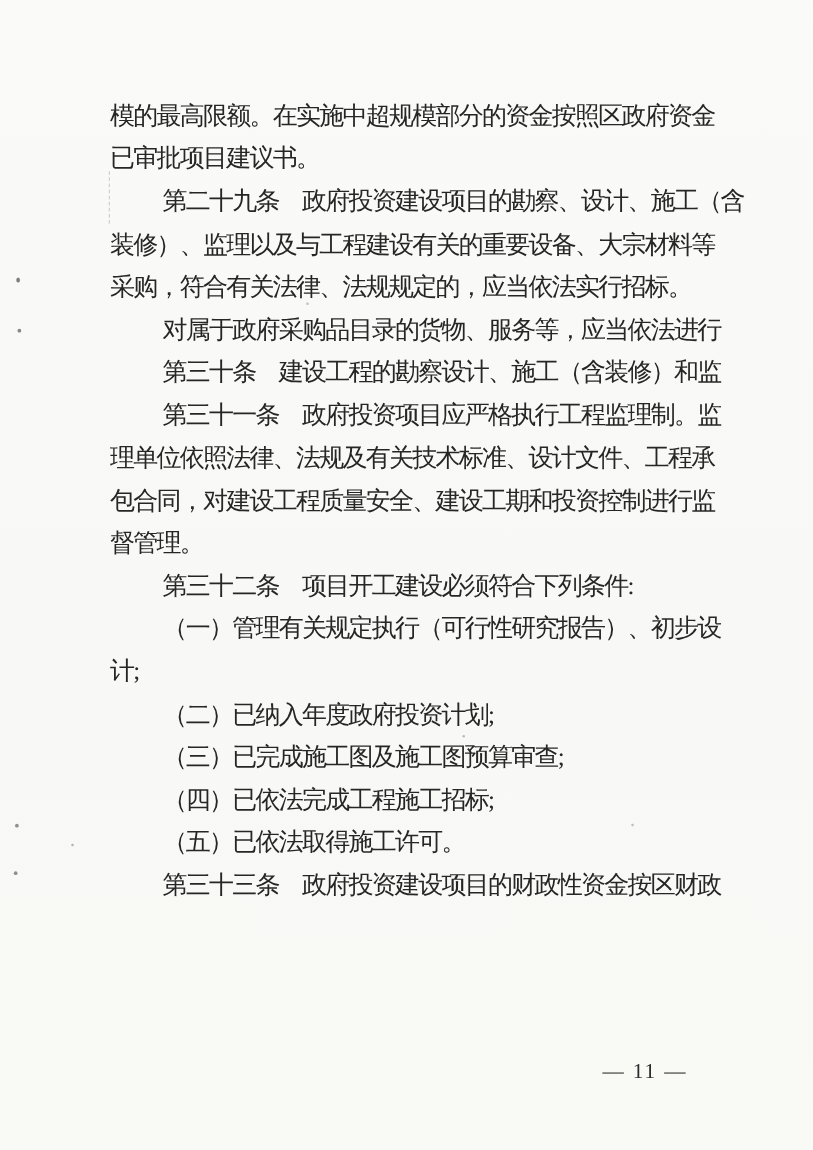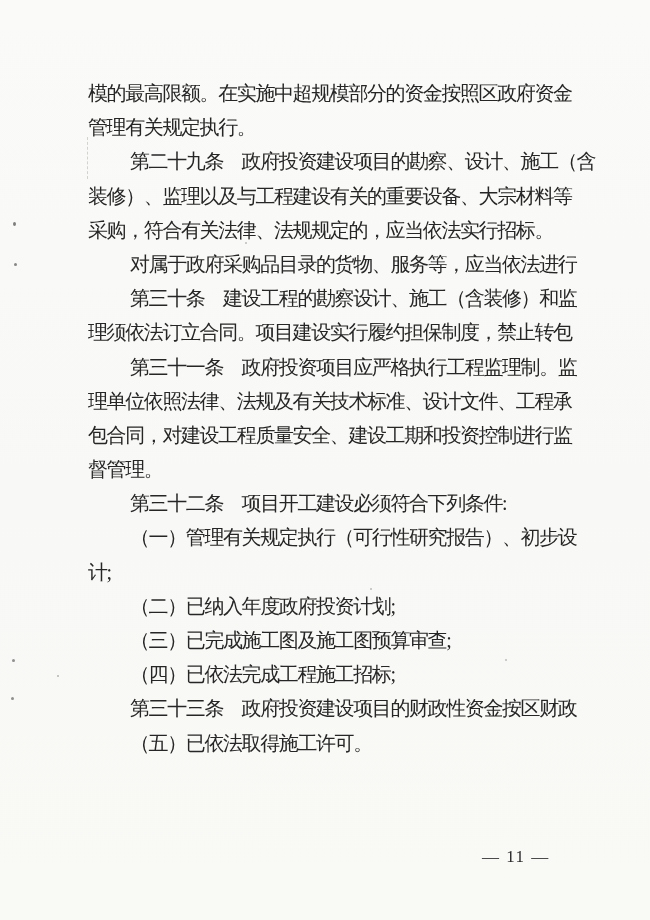--- a/index.html
+++ b/index.html
@@ -73,35 +73,34 @@
   <div class="speck" style="left:245px; top:242px; width:2px; height:2px; opacity:.35"></div>
   <div class="speck" style="left:250px; top:402px; width:2px; height:2px; opacity:.4"></div>
   <div class="speck" style="left:370px; top:588px; width:2px; height:2px; opacity:.35"></div>
   <div class="speck" style="left:12px; top:659px; width:3px; height:3px; opacity:.6"></div>
   <div class="speck" style="left:57px; top:675px; width:2px; height:2px; opacity:.4"></div>
   <div class="speck" style="left:11px; top:697px; width:3px; height:3px; opacity:.6"></div>
   <div class="speck" style="left:505px; top:659px; width:2px; height:2px; opacity:.35"></div>
 
   <div class="doc-body">
       <div class="line">模的最高限额。在实施中超规模部分的资金按照区政府资金</div>
-      <div class="line">管理有关规定执行。</div>
+      <div class="line">已审批项目建议书。</div>
       <div class="line indent">第二十九条　政府投资建设项目的勘察、设计、施工（含</div>
       <div class="line">装修）、监理以及与工程建设有关的重要设备、大宗材料等</div>
       <div class="line">采购，符合有关法律、法规规定的，应当依法实行招标。</div>
       <div class="line indent">对属于政府采购品目录的货物、服务等，应当依法进行</div>
       <div class="line indent">第三十条　建设工程的勘察设计、施工（含装修）和监</div>
-      <div class="line">理须依法订立合同。项目建设实行履约担保制度，禁止转包</div>
       <div class="line indent">第三十一条　政府投资项目应严格执行工程监理制。监</div>
       <div class="line">理单位依照法律、法规及有关技术标准、设计文件、工程承</div>
       <div class="line">包合同，对建设工程质量安全、建设工期和投资控制进行监</div>
       <div class="line">督管理。</div>
       <div class="line indent">第三十二条　项目开工建设必须符合下列条件:</div>
       <div class="line indent">（一）管理有关规定执行（可行性研究报告）、初步设</div>
       <div class="line">计;</div>
       <div class="line indent">（二）已纳入年度政府投资计划;</div>
       <div class="line indent">（三）已完成施工图及施工图预算审查;</div>
       <div class="line indent">（四）已依法完成工程施工招标;</div>
+      <div class="line indent">（五）已依法取得施工许可。</div>
       <div class="line indent">第三十三条　政府投资建设项目的财政性资金按区财政</div>
-      <div class="line indent">（五）已依法取得施工许可。</div>
     </div>
 
   <div class="page-number">— 11 —</div>
 </div>
 
 </body></html>

